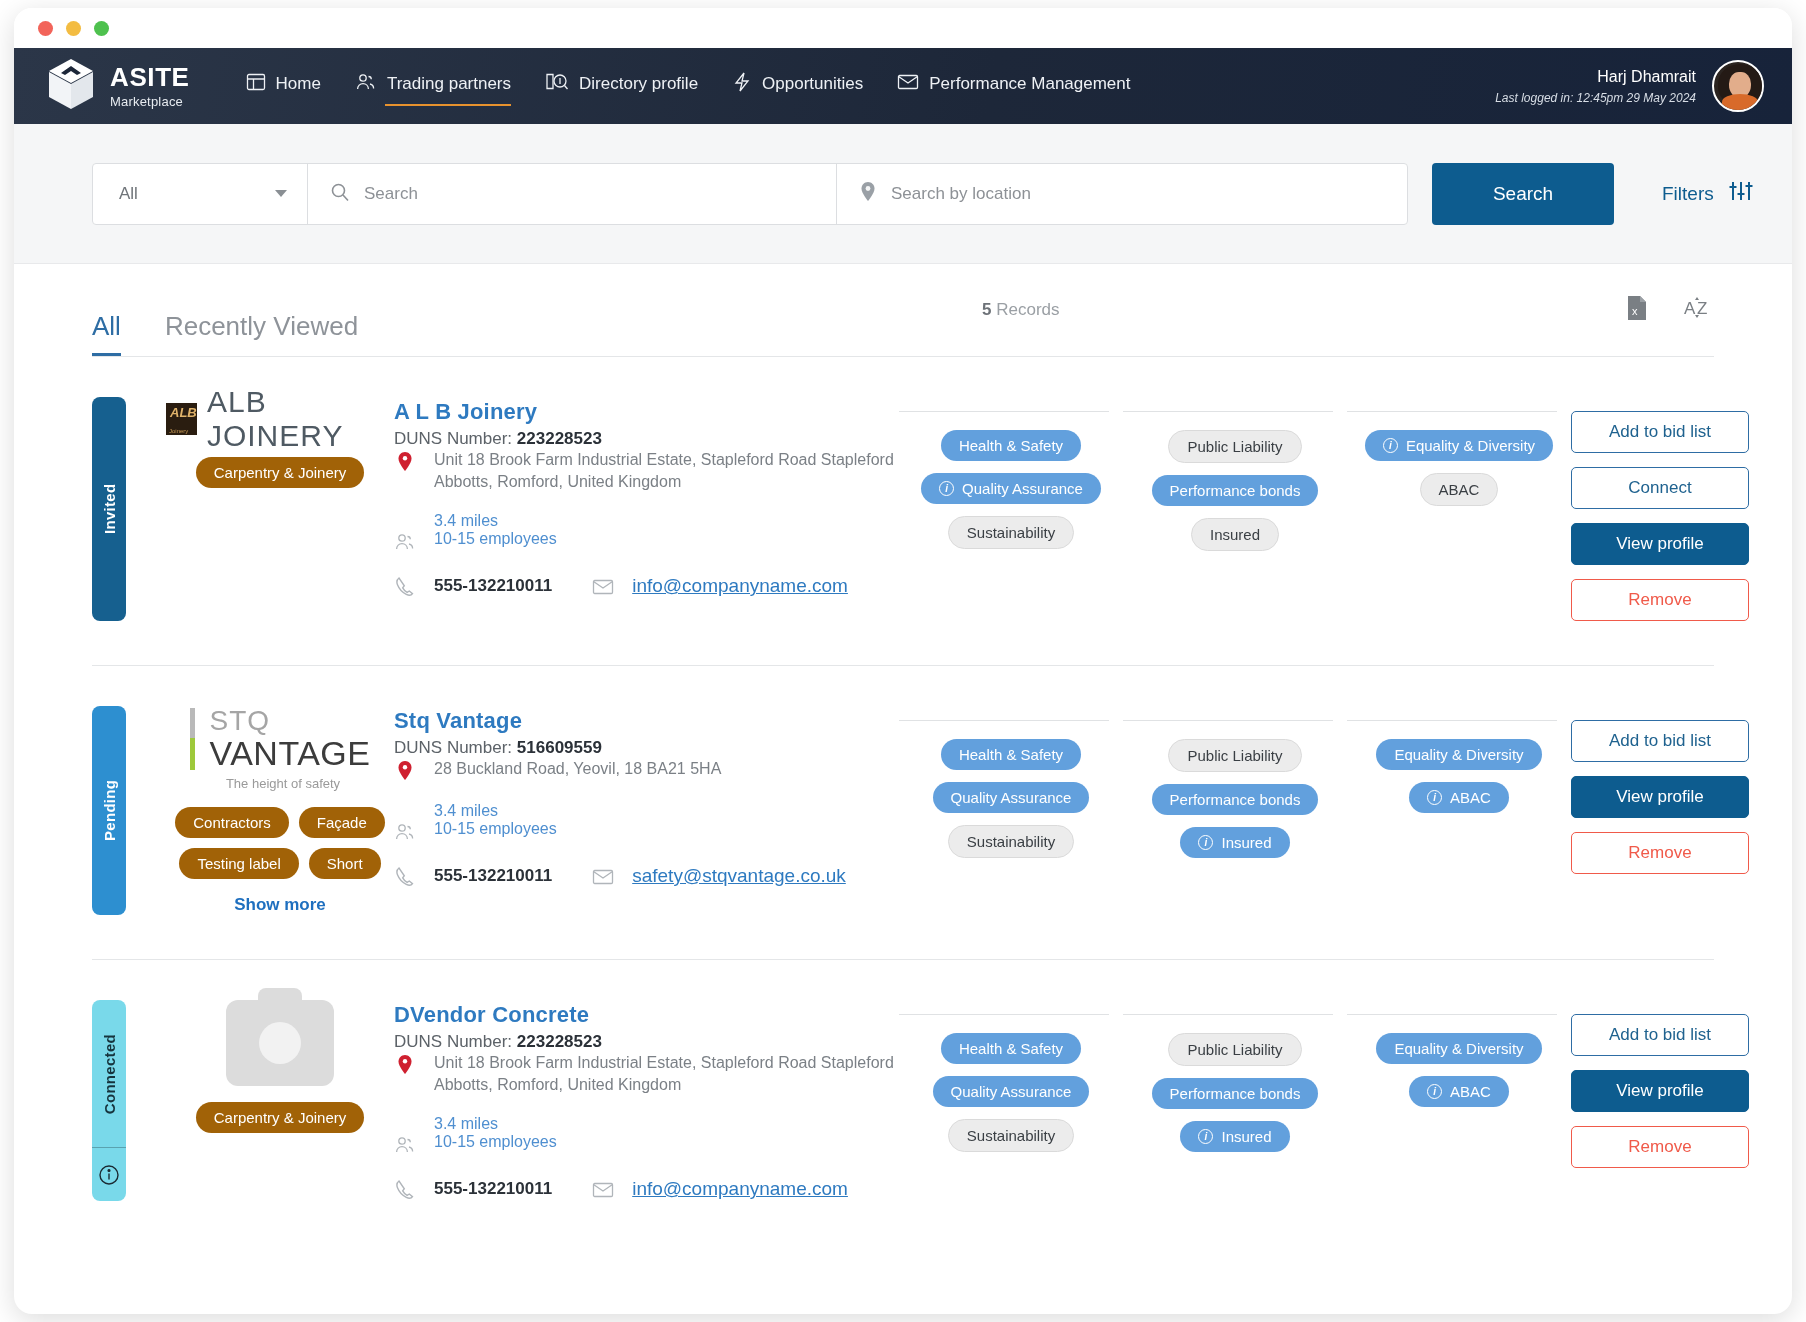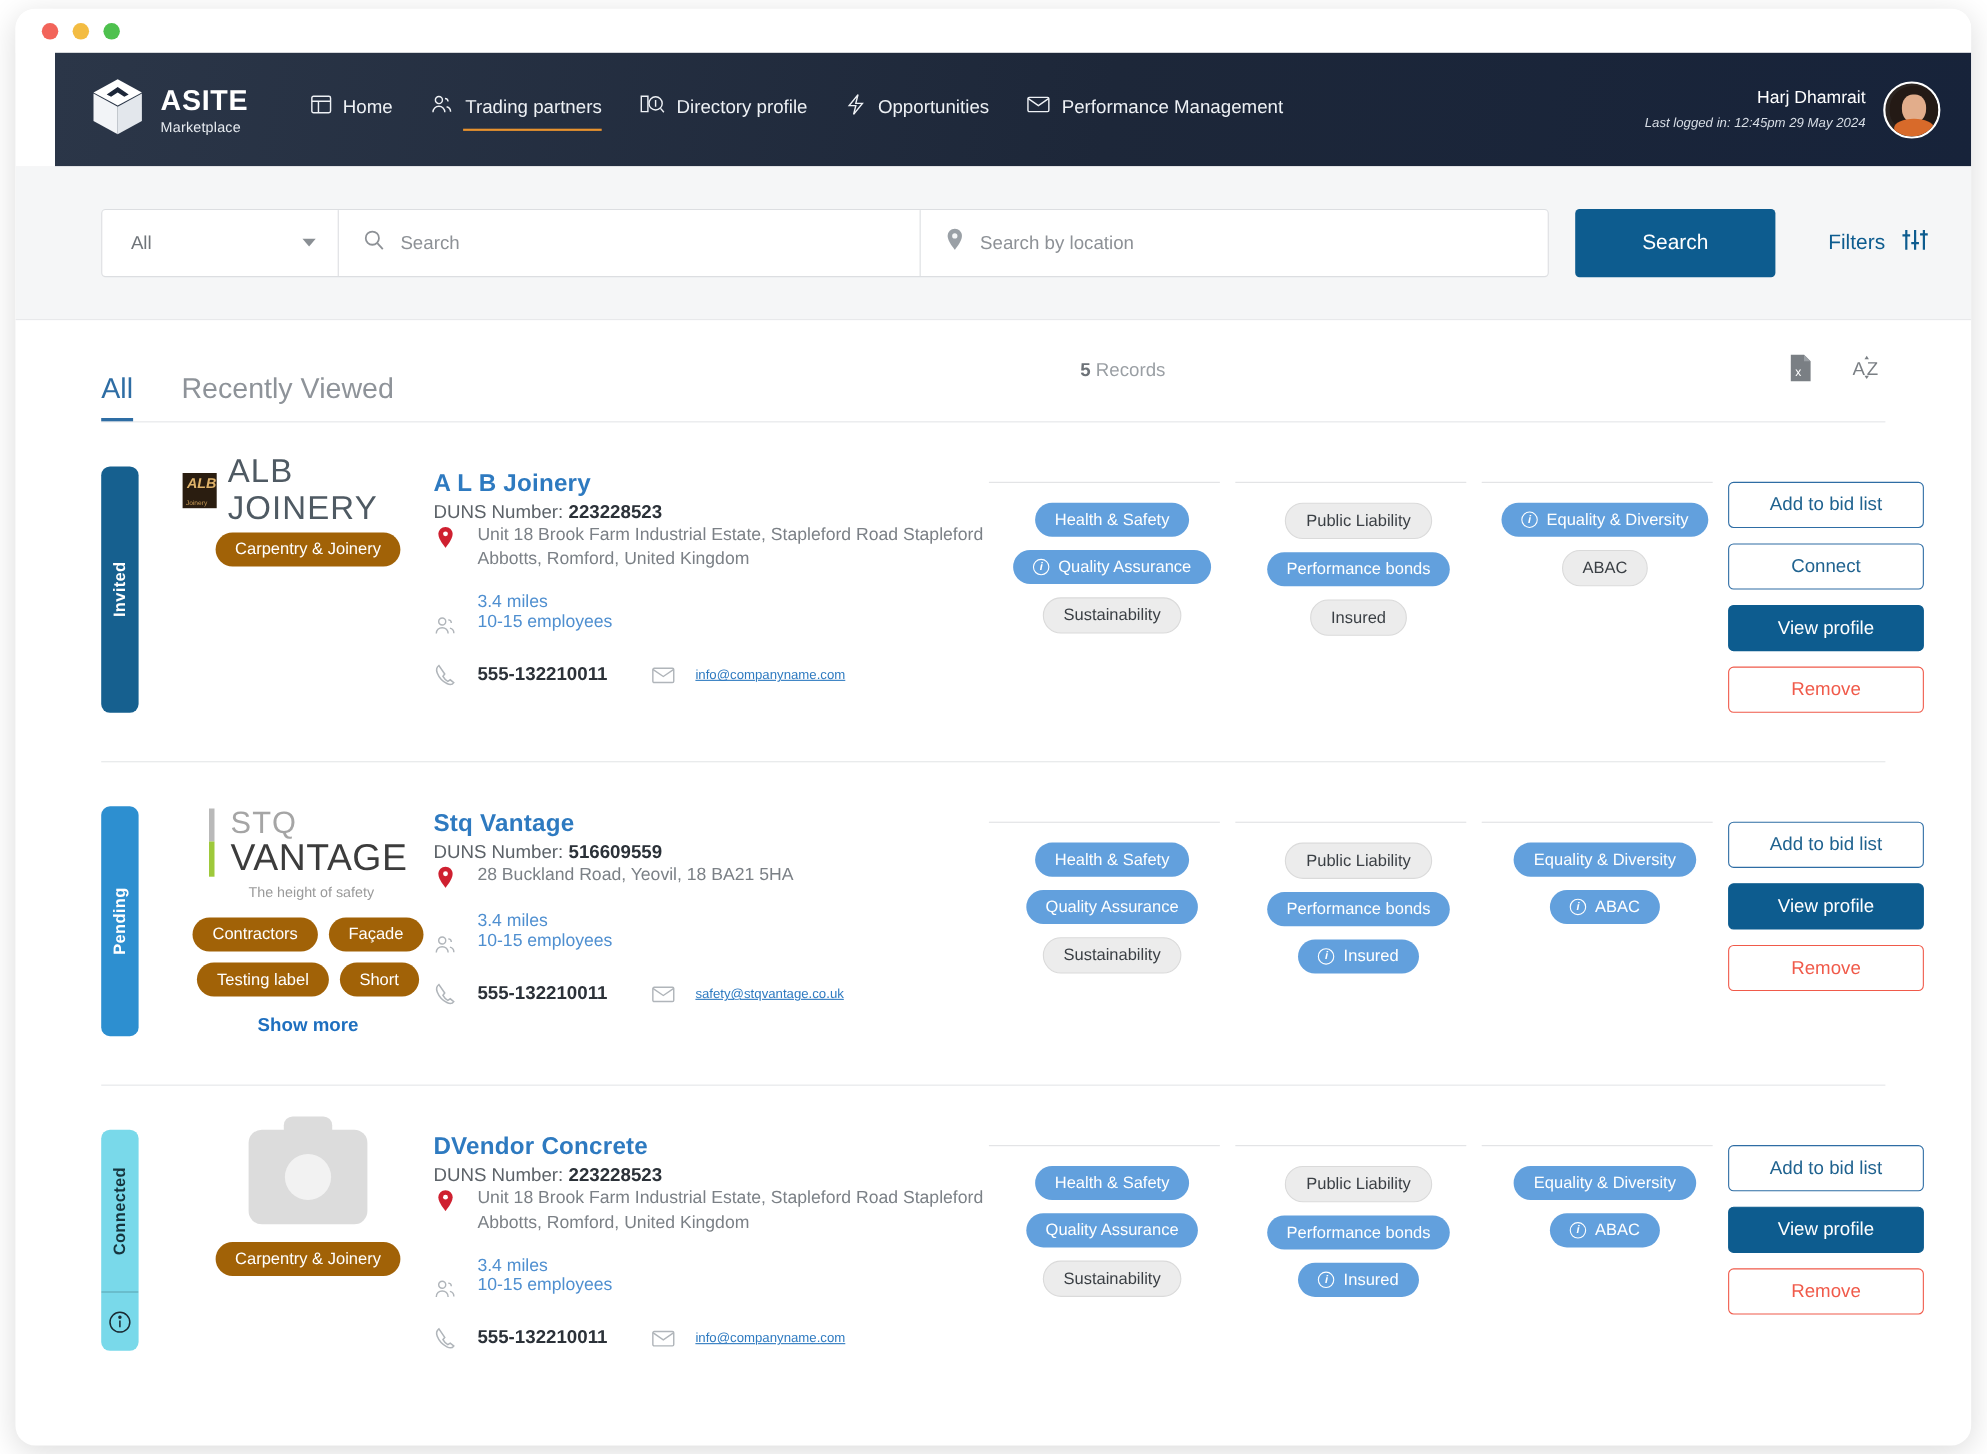--- a/index.html
+++ b/index.html
@@ -23,25 +23,24 @@
     height: 40px; background: #ffffff;
     display: flex; align-items: center; padding-left: 24px; gap: 13px;
   }
   .dot { width: 15px; height: 15px; border-radius: 50%; }
   .dot.red { background: #f2645a; }
   .dot.amber { background: #f3bc42; }
   .dot.green { background: #4ec14e; }
 
   
   .topnav {
-    height: 103px;
+    height: 76px;
     background: linear-gradient(100deg,#2b3648 0%, #1d2739 55%, #17233a 100%);
     display: flex; align-items: center; padding: 0 30px 0 34px;
     position: relative;
-    margin-left: 36px;
   }
   .brand { display: flex; align-items: center; gap: 16px; }
   .brand-text { color: #fff; line-height: 1; }
   .brand-title { font-size: 26px; font-weight: 700; letter-spacing: .6px; }
   .brand-sub { font-size: 13px; font-weight: 400; letter-spacing: .2px; margin-top: 5px; color:#e7ebf0; }
 
   .navitems { display: flex; align-items: center; gap: 34px; margin-left: 56px; }
   .navitem {
     display: flex; align-items: center; gap: 10px;
     color: #eef1f5; font-size: 17px; cursor: pointer;
@@ -170,21 +169,21 @@
   .info-col { width: 505px; flex: none; padding-top: 2px; }
   .co-name { font-size: 22px; color: #2e7ac0; font-weight: 700; letter-spacing: .2px; cursor: pointer; }
   .duns { font-size: 17px; color: #5c6268; margin-top: 4px; }
   .duns b { color: #2b3138; }
   .info-line { display: flex; gap: 18px; margin-top: 0; align-items: flex-start; }
   .ic { width: 22px; flex: none; display: flex; justify-content: center; padding-top: 2px; }
   .addr { font-size: 16px; color: #7b8086; line-height: 1.35; }
   .miles { font-size: 16px; color: #4f8fd0; margin-top: 20px; padding-left: 40px; }
   .emp { font-size: 16px; color: #4f8fd0; }
   .phone { font-size: 17px; color: #2b3138; font-weight: 700; }
-  .email { font-size: 12px; color: #2e7ac0; text-decoration: underline; cursor: pointer; }
+  .email { font-size: 19px; color: #2e7ac0; text-decoration: underline; cursor: pointer; }
   .contact-row { display: flex; align-items: center; gap: 18px; margin-top: 22px; }
 
   
   .cert-col { flex: 1; display: flex; gap: 0; padding-top: 2px; }
   .cert-group { width: 224px; }
   .cert-head { font-size: 15px; color: #3f7bbf; padding-bottom: 12px; }
   .cert-rule { height: 1px; background: #e0e2e4; margin-bottom: 18px; margin-right: 14px; }
   .cert-list { display: flex; flex-direction: column; gap: 12px; align-items: center; }
   .pill.blue { background: #62a0dd; color: #fff; }
   .pill.grey { background: #ececec; color: #3a3f44; border: 1px solid #dadada; }

